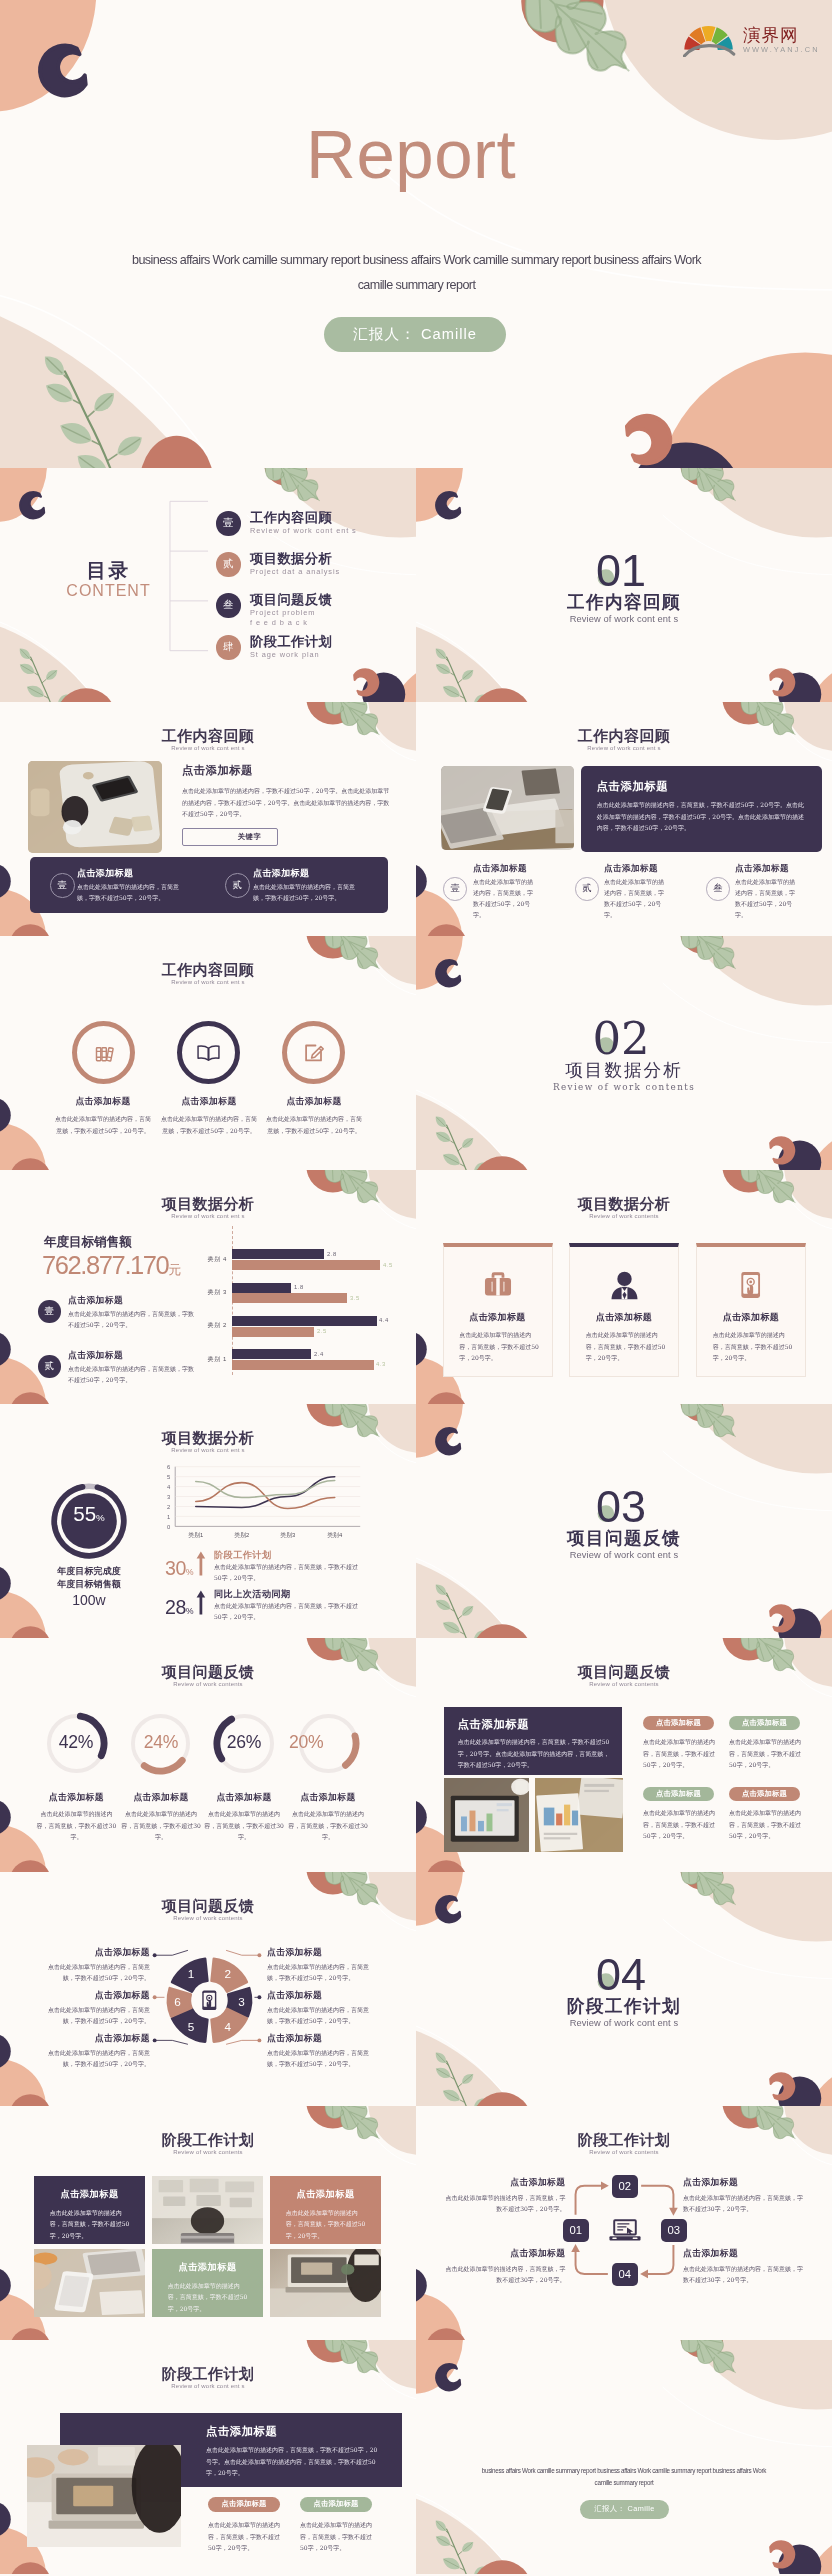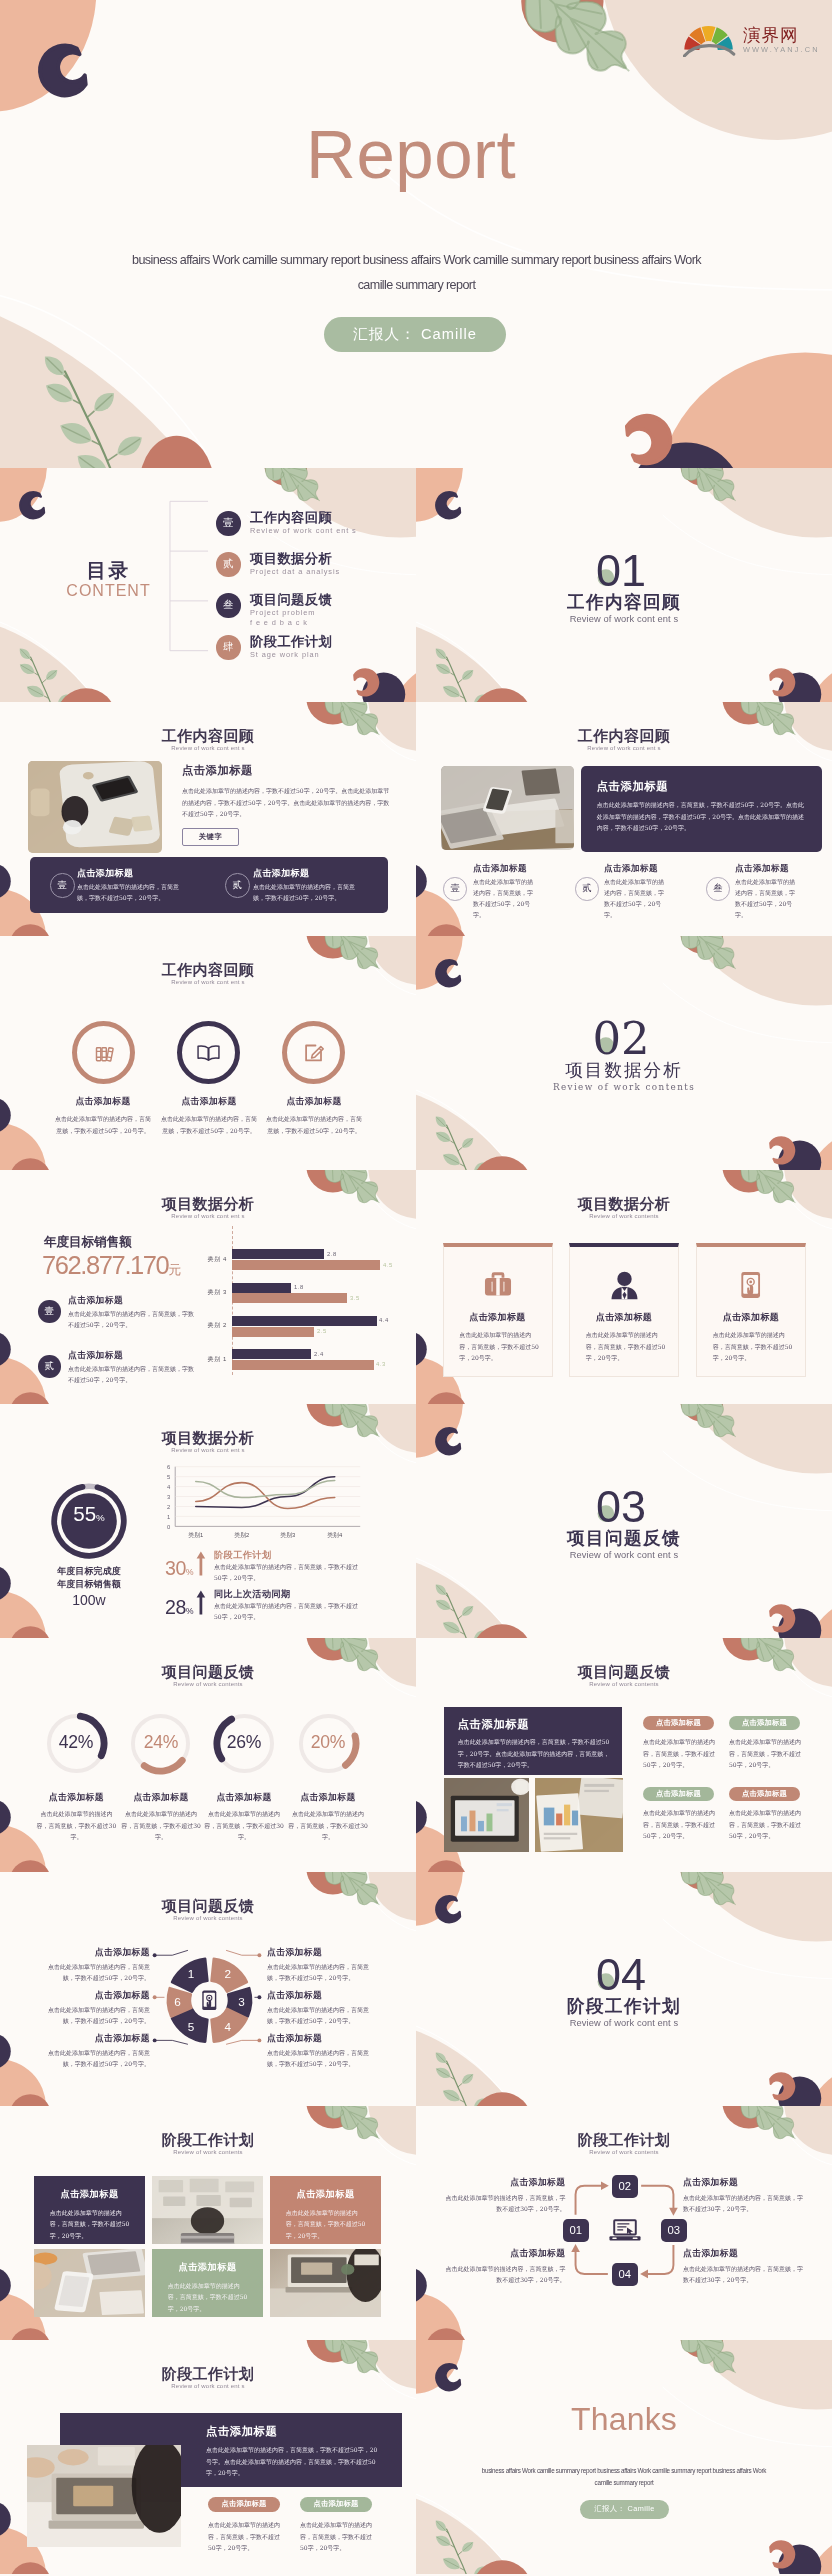--- a/index.html
+++ b/index.html
@@ -355,21 +355,21 @@
             <rect x="2" y="30" width="14" height="30" rx="4" fill="#d6c6ab" transform="rotate(0 9.0 45.0)" opacity=".93"></rect>
             <rect x="62" y="62" width="16" height="18" rx="2" fill="#cbbda4" transform="rotate(14 70.0 71.0)" opacity=".93"></rect>
             <rect x="78" y="60" width="14" height="16" rx="2" fill="#d8cdb5" transform="rotate(-8 85.0 68.0)" opacity=".93"></rect>
             <ellipse cx="45" cy="16" rx="4" ry="4" fill="#c9b79a" opacity=".93"></ellipse>
           </svg></div>
   <div style="position:absolute;left:182px;top:61px;width:208px;">
     <div class="tt" style="font-size:11.3px;letter-spacing:0.5px;">点击添加标题</div>
     <div class="bd" style="font-size:6px;line-height:1.95;margin-top:6.9px;">点击此处添加章节的描述内容，字数不超过50字，20号字。点击此处添加章节的描述内容，字数不超过50字，20号字。点击此处添加章节的描述内容，字数不超过50字，20号字。</div>
   </div>
   <div style="position:absolute;left:182px;top:126px;width:55px;height:15.7px;border:1px solid #8b83a0;border-radius:2px;
-              display:flex;align-items:center;justify-content:center;">
+              display:flex;align-items:center;justify-content:center;padding-left:39px;">
     <span class="tt" style="font-size:7.3px;letter-spacing:0.5px;">关键字</span>
   </div>
   <div style="position:absolute;left:30px;top:155px;width:358px;height:56px;background:#3d3350;border-radius:4.9px;"></div>
   <div style="position:absolute;left:50px;top:171px;width:22.5px;height:22.5px;border-radius:50%;
               border:1px solid #9a93a8;color:#fff;font-family:'DejaVu Serif',serif;font-size:9.3px;
               display:flex;align-items:center;justify-content:center;">壹</div>
         <div style="position:absolute;left:77px;top:165px;width:110px;">
             <div class="wtt" style="font-size:9px;letter-spacing:0.4px;">点击添加标题</div>
             <div class="wbd" style="font-size:6px;line-height:1.8;margin-top:2px;">点击此处添加章节的描述内容，言简意赅，字数不超过50字，20号字。</div>
         </div>
@@ -912,21 +912,21 @@
         <div style="position:absolute;left:205px;top:96px;width:78px;text-align:center;
              font-family:'Liberation Sans',sans-serif;color:#3d3350;font-size:17.6px;line-height:1;letter-spacing:-0.3px;">26%</div>
         <div style="position:absolute;left:195px;top:154px;width:98px;text-align:center;">
            <div class="tt" style="font-size:8.8px;letter-spacing:0.4px;">点击添加标题</div>
            <div class="bd" style="font-size:6px;line-height:1.95;margin-top:3.9px;padding:0 8.8px;">点击此处添加章节的描述内容，言简意赅，字数不超过30字。</div>
         </div>
         <svg style="position:absolute;left:297px;top:74px" width="63" height="63" viewBox="0 0 64 64">
           <circle cx="32" cy="32" r="28.0" fill="none" stroke="#efe9e7" stroke-width="4"></circle>
           <circle cx="32" cy="32" r="28.0" fill="none" stroke="#c08875" stroke-width="7" stroke-linecap="round" stroke-dasharray="33.2 175.9" transform="rotate(-16 32 32)"></circle>
         </svg>
-        <div style="position:absolute;left:289px;top:96px;width:78px;text-align:center;
+        <div style="position:absolute;left:289px;top:96px;width:78px;text-align:left;
              font-family:'Liberation Sans',sans-serif;color:#c08875;font-size:17.6px;line-height:1;letter-spacing:-0.3px;">20%</div>
         <div style="position:absolute;left:279px;top:154px;width:98px;text-align:center;">
            <div class="tt" style="font-size:8.8px;letter-spacing:0.4px;">点击添加标题</div>
            <div class="bd" style="font-size:6px;line-height:1.95;margin-top:3.9px;padding:0 8.8px;">点击此处添加章节的描述内容，言简意赅，字数不超过30字。</div>
         </div>
 </div>
       <div class="slide s-half">
   <svg class="bg" viewBox="0 0 425 239" xmlns="http://www.w3.org/2000/svg">
   <rect width="425" height="239" fill="#fdfaf7"></rect>
   <circle cx="430" cy="-4" r="54" fill="#eeded3"></circle>
@@ -1419,22 +1419,20 @@
             </g>
             <path d="M-51.2,-80.6 L-56.7,-84.9" stroke="#7d9670" stroke-width="1.5" fill="none" opacity=".85"></path>
           </g>
   <ellipse cx="88" cy="254" rx="30" ry="29" fill="#c47a68"></ellipse>
   <circle cx="462" cy="262" r="64" fill="#edb79d"></circle>
   <circle cx="392" cy="231" r="22" fill="#3d3350"></circle>
   <g transform="translate(373,219) rotate(180) scale(0.8)">
             <path d="M13.93,9.39 A16.8,16.8 0 1 1 7.89,-14.83 L9.80,-10.85 A9.8,9.8 0 1 0 13.32,3.28 Z" fill="#c47a68" stroke="#c47a68" stroke-width="2.6" stroke-linejoin="round" stroke-linecap="round"></path>
           </g>
 </svg>
-  <div style="position:absolute;left:0;right:0;top:63px;font-family:'Liberation Sans',sans-serif;color:#c28d7c;
-              font-size:32px;letter-spacing:0.2px;text-align:center;line-height:1;">Thanks</div>
   <div style="position:absolute;left:25.5px;width:365px;top:125px;font-family:'Liberation Sans',sans-serif;
               color:#4e4857;font-size:6.3px;text-align:center;line-height:1.95;letter-spacing:-0.3px;">
      <div>business affairs Work camille summary report business affairs Work camille summary report  business affairs Work</div>
      <div>camille summary report</div>
   </div>
   <div style="position:absolute;left:164px;width:89px;top:160px;height:18.6px;line-height:18.6px;background:#a9bca1;
               border-radius:19.6px;color:#fff;text-align:center;font-family:'Liberation Sans',sans-serif;font-size:7.3px;letter-spacing:0.4px;">汇报人： Camille</div>
 </div>
     </div>
 </div>

